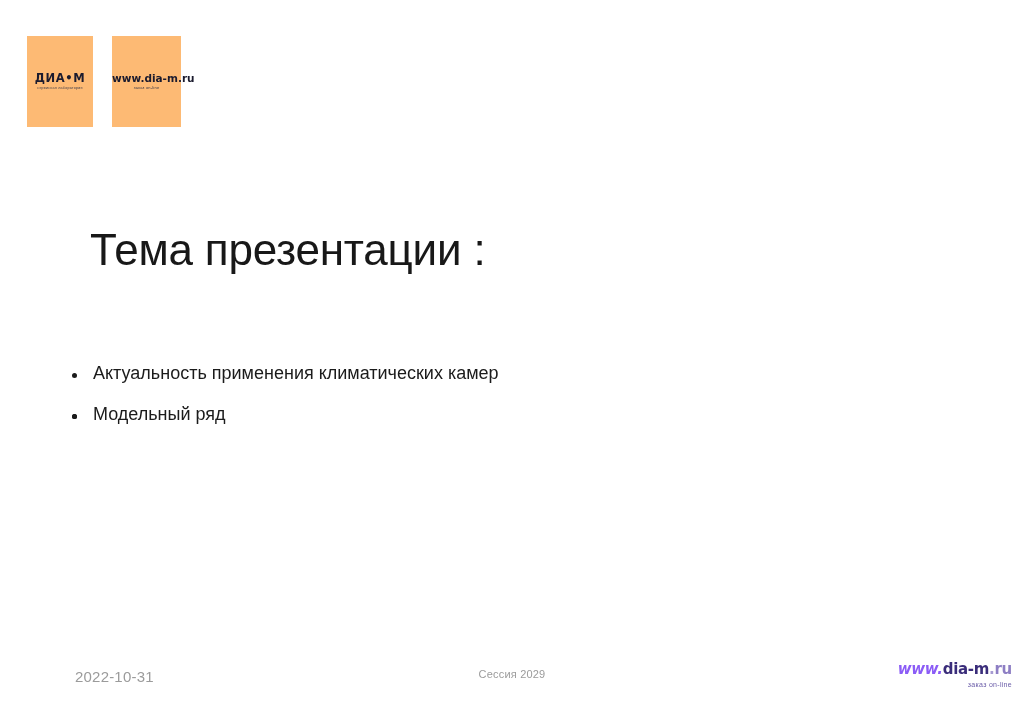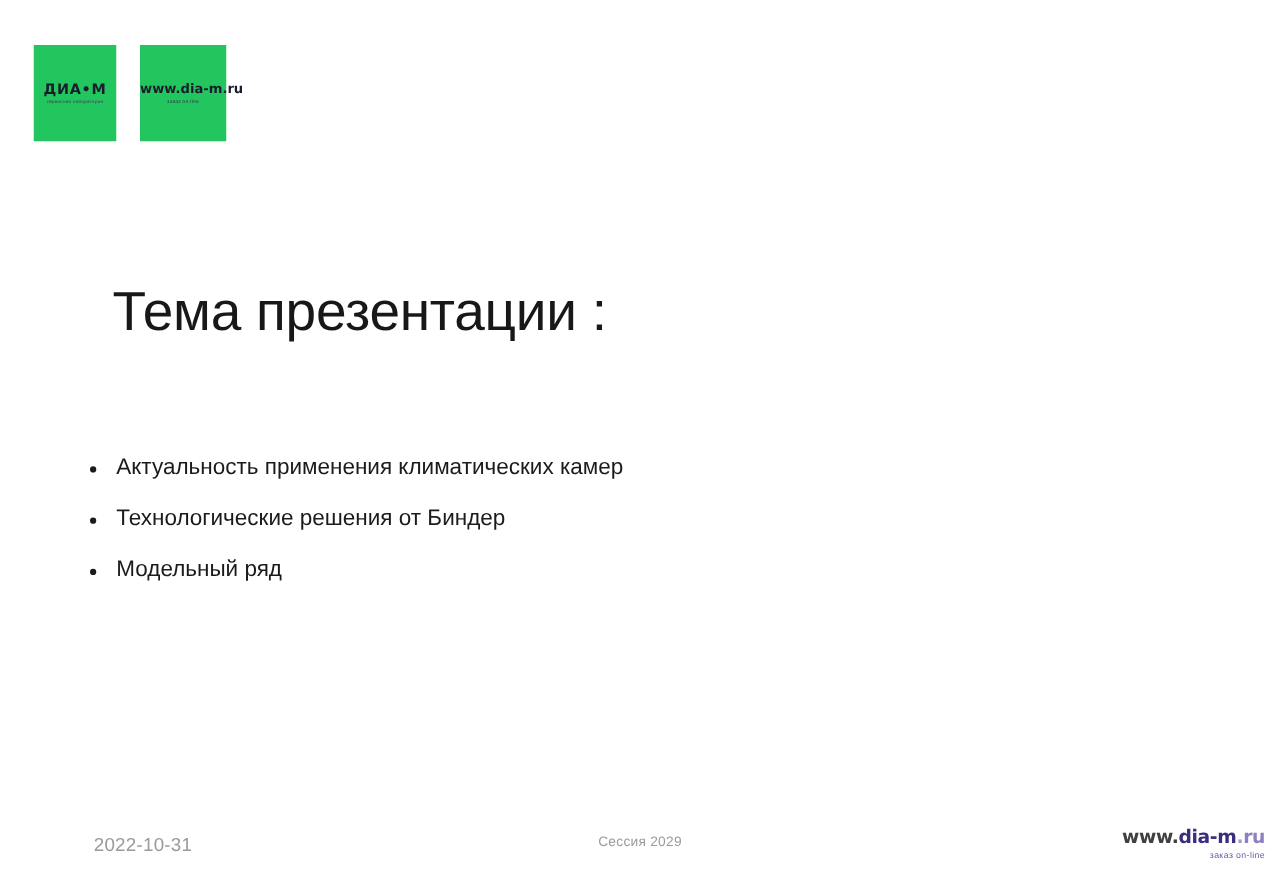--- a/index.html
+++ b/index.html
@@ -21,23 +21,23 @@
   
   .brand-lockup {
     position: absolute;
     left: 27px;
     top: 36px;
     display: flex;
     gap: 19px;
     align-items: flex-start;
   }
   .logo-tile {
-    background: #22c55e;
+    background: #fdba74;
     width: 66px;
-    height: 77px;
+    height: 91px;
     position: relative;
   }
   .logo-tile.wide {
     width: 69px;
   }
   .logo-tile-inner {
     position: absolute;
     left: 0;
     right: 0;
     top: 50%;
@@ -153,21 +153,21 @@
     text-align: right;
     line-height: 1;
   }
   .footer-logo-url {
     font-family: "DejaVu Sans", sans-serif;
     font-size: 15px;
     font-weight: 700;
     letter-spacing: -0.3px;
     white-space: nowrap;
   }
-  .flo-www { color: #404040; }
+  .flo-www { color: #8b5cf6; font-style: italic; }
   .flo-main { color: #3a2d7a; }
   .flo-dot { color: #a79bd2; }
   .flo-ru { color: #8e7fc4; }
   .footer-logo-tag {
     font-family: "Liberation Sans", sans-serif;
     font-size: 7px;
     color: #6a5ca8;
     letter-spacing: 0.3px;
     margin-top: 4px;
     white-space: nowrap;
@@ -198,21 +198,20 @@
 
   <div class="slide-title">Тема презентации :</div>
 
   <ul class="bullet-list">
     <li class="bullet-item">
       <span class="bullet-dot"></span>
       <span>Актуальность применения климатических камер</span>
     </li>
     <li class="bullet-item">
       <span class="bullet-dot"></span>
-      <span>Технологические решения от Биндер</span>
     </li>
     <li class="bullet-item">
       <span class="bullet-dot"></span>
       <span>Модельный ряд</span>
     </li>
   </ul>
 
   <div class="footer-date">2022-10-31</div>
 
   <div class="footer-center">Сессия 2029</div>

